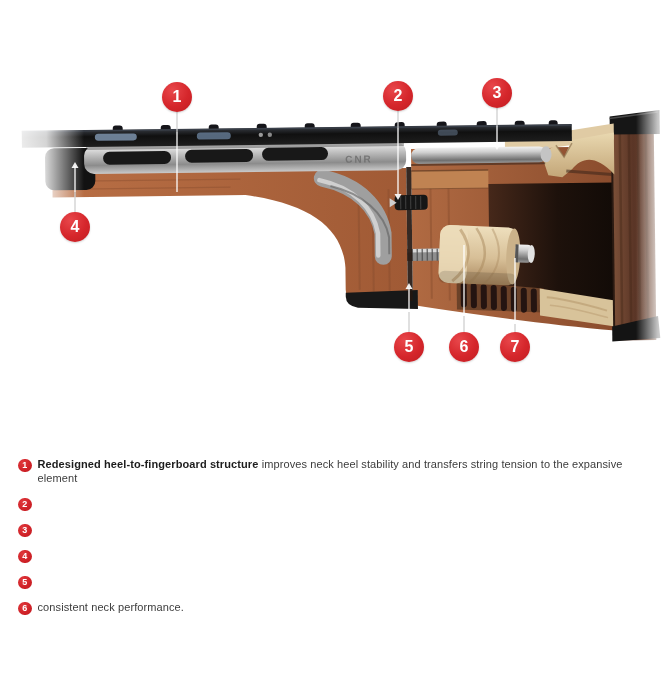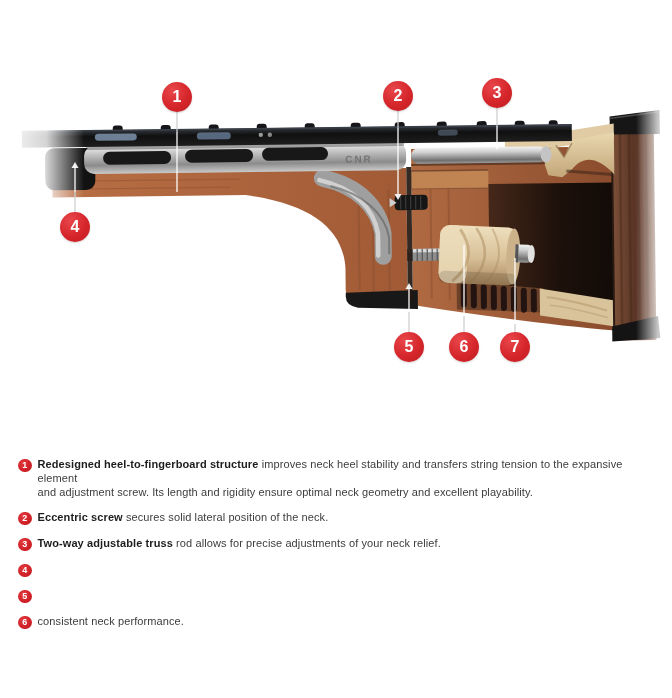--- a/index.html
+++ b/index.html
@@ -294,34 +294,27 @@
   <div class="callout c5">5</div>
   <div class="callout c6">6</div>
   <div class="callout c7">7</div>
 </div>
 
 <div class="legend">
     <div class="li">
       <span class="bullet">1</span>
       <div class="txt">
         <div class="ln"><span class="b">Redesigned heel-to-fingerboard structure</span><span> improves neck heel stability and transfers string tension to the expansive element</span></div>
-        <div class="ln"><span>and adjustment screw. Its length and rigidity ensure optimal neck geometry and excellent playability.</span></div>
       </div>
     </div>
     <div class="li">
       <span class="bullet">2</span>
-      <div class="txt">
-        <div class="ln"><span class="b">Eccentric screw</span><span> secures solid lateral position of the neck.</span></div>
-      </div>
     </div>
     <div class="li">
       <span class="bullet">3</span>
-      <div class="txt">
-        <div class="ln"><span class="b">Two-way adjustable truss</span><span> rod allows for precise adjustments of your neck relief.</span></div>
-      </div>
     </div>
     <div class="li">
       <span class="bullet">4</span>
     </div>
     <div class="li">
       <span class="bullet">5</span>
     </div>
     <div class="li">
       <span class="bullet">6</span>
       <div class="txt">

